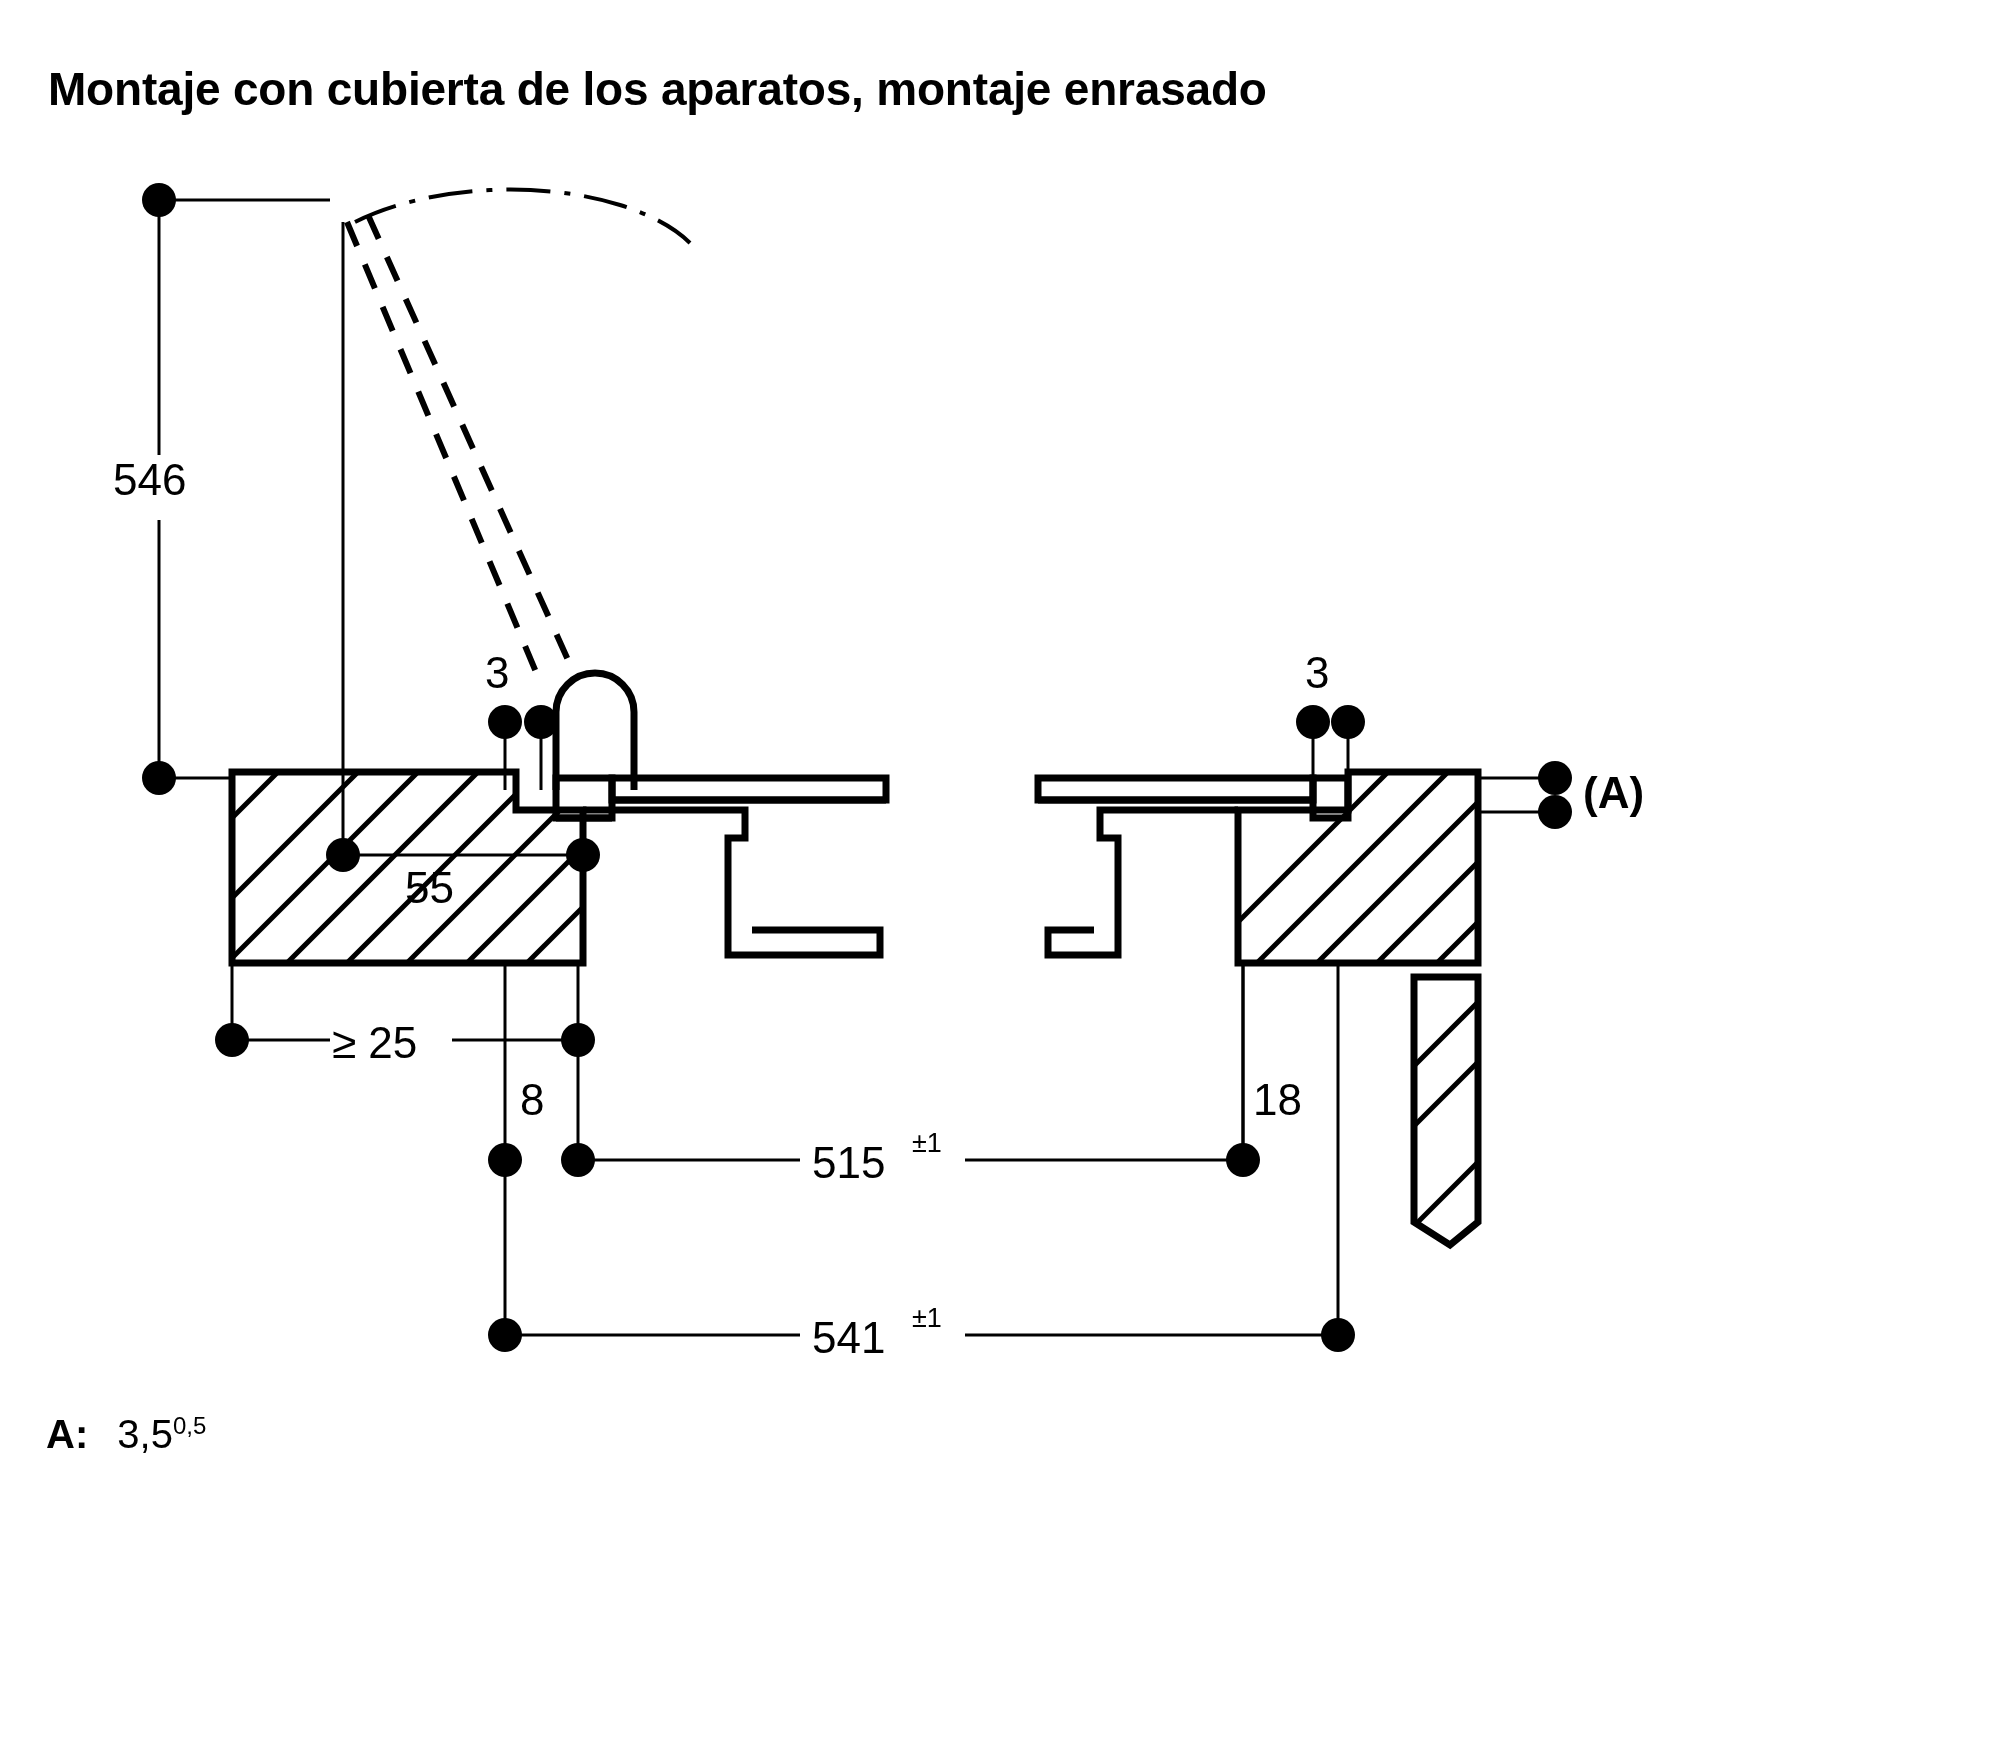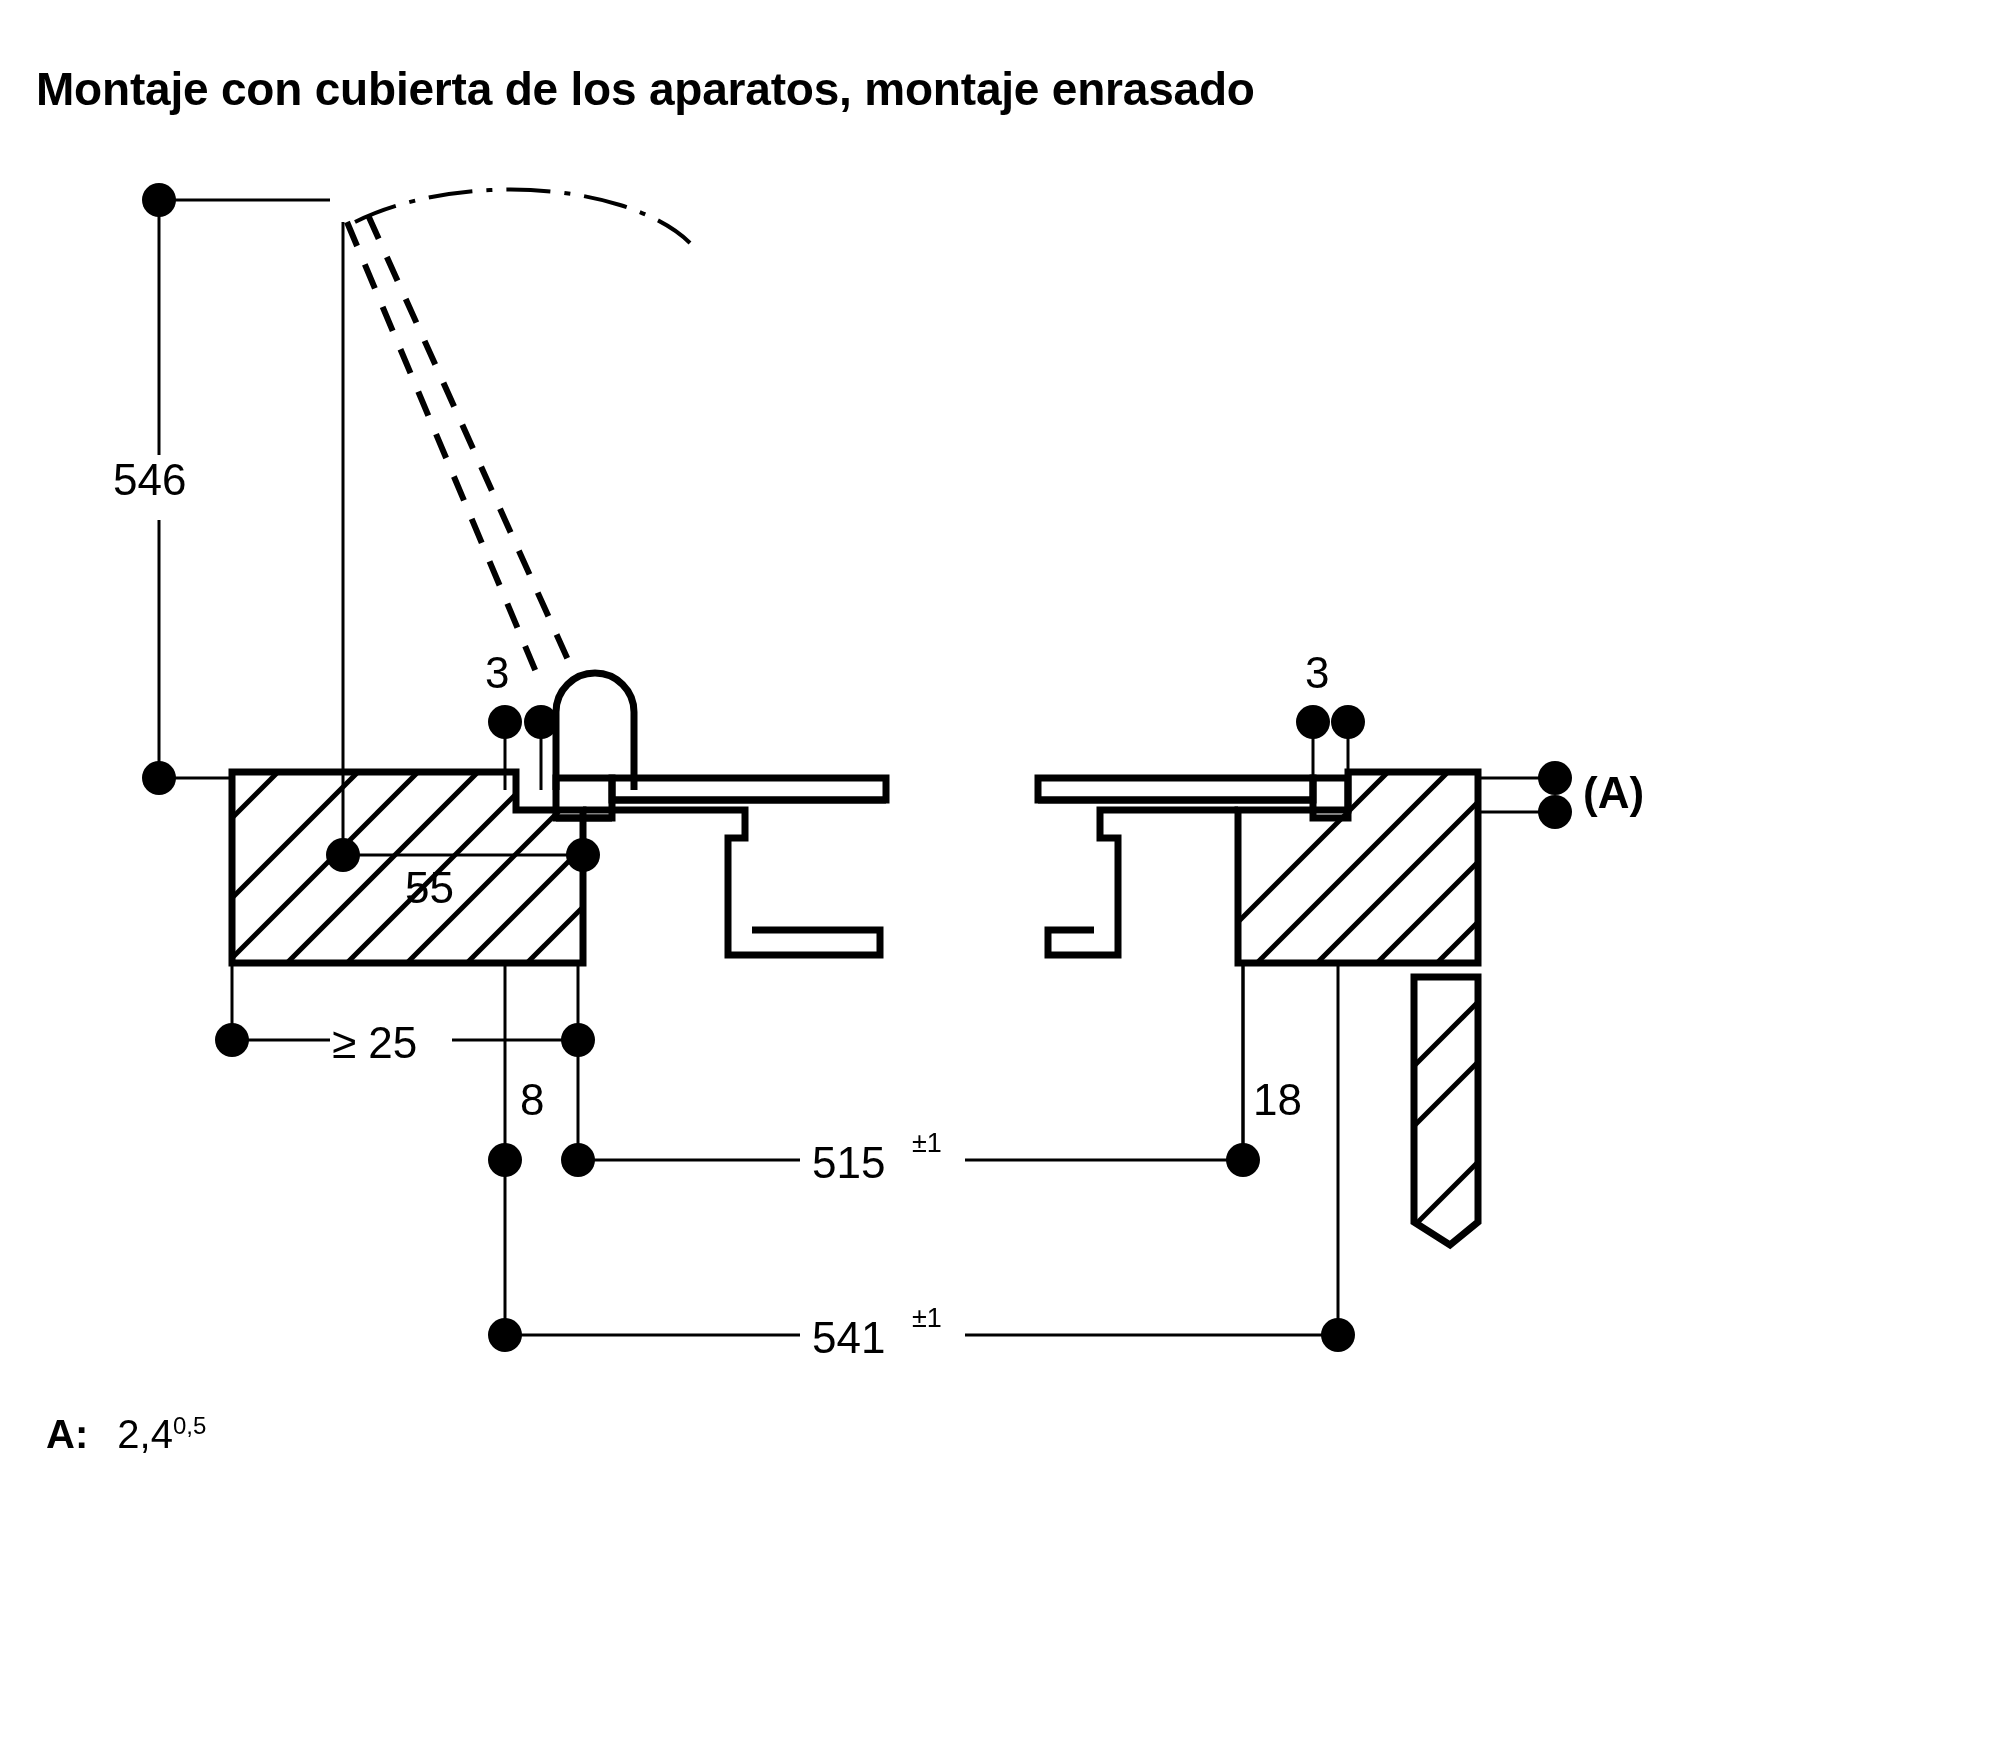--- a/index.html
+++ b/index.html
@@ -13,21 +13,21 @@
   }
   #page {
     position: relative;
     width: 2000px;
     height: 1756px;
     background: #ffffff;
     overflow: hidden;
   }
   #page-title {
     position: absolute;
-    left: 36px;
+    left: 48px;
     top: 62px;
     font-size: 46px;
     font-weight: bold;
     letter-spacing: -0.2px;
     white-space: nowrap;
   }
   #drawing {
     position: absolute;
     left: 0;
     top: 0;
@@ -250,17 +250,17 @@
           <line x1="1400" y1="1420" x2="1650" y2="1170"></line>
         </g>
       </g>
       <path class="ln thick" d="M 1414,977 L 1478,977 L 1478,1222 L 1450,1245 L 1414,1222 Z"></path>
     </g>
 
   </svg>
 
   <div class="note-a">
     <b>A:</b>
-    <span style="display:inline-block;width:18px"></span><span>2,4</span><sup>0,5</sup>
+    <span style="display:inline-block;width:18px"></span><span>3,5</span><sup>0,5</sup>
   </div>
 
 
 </div>
 
 </body></html>

